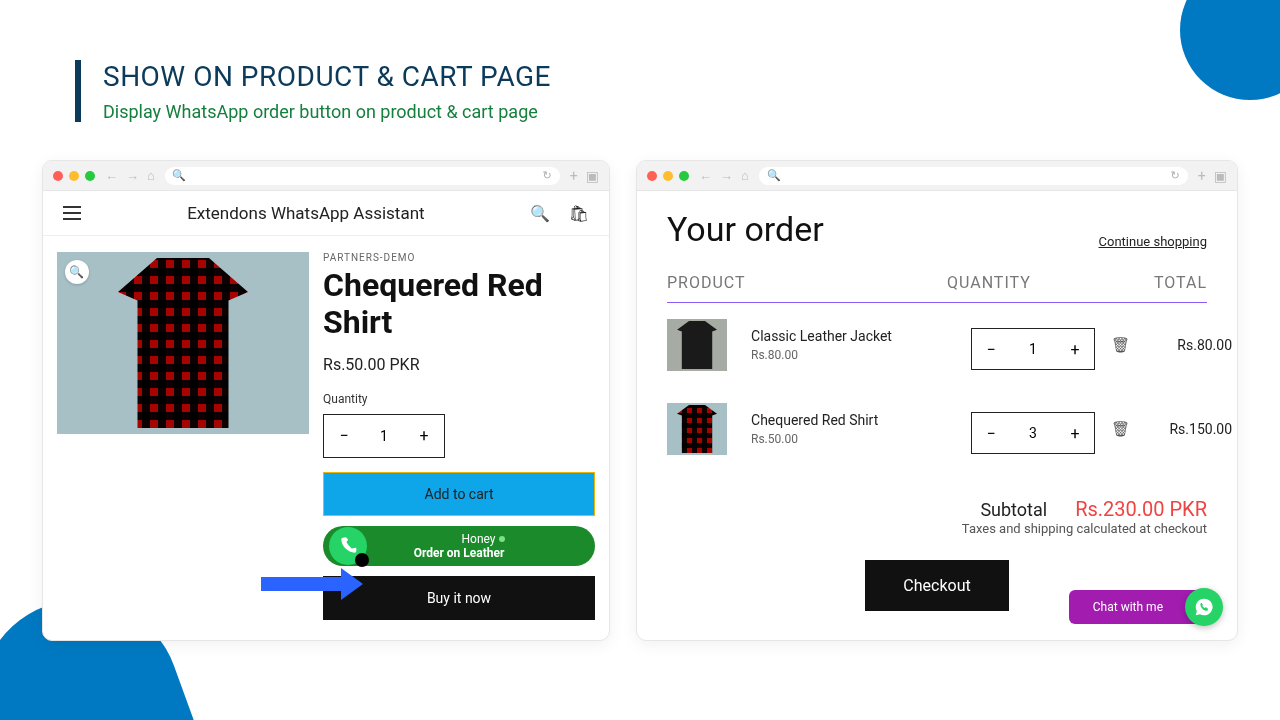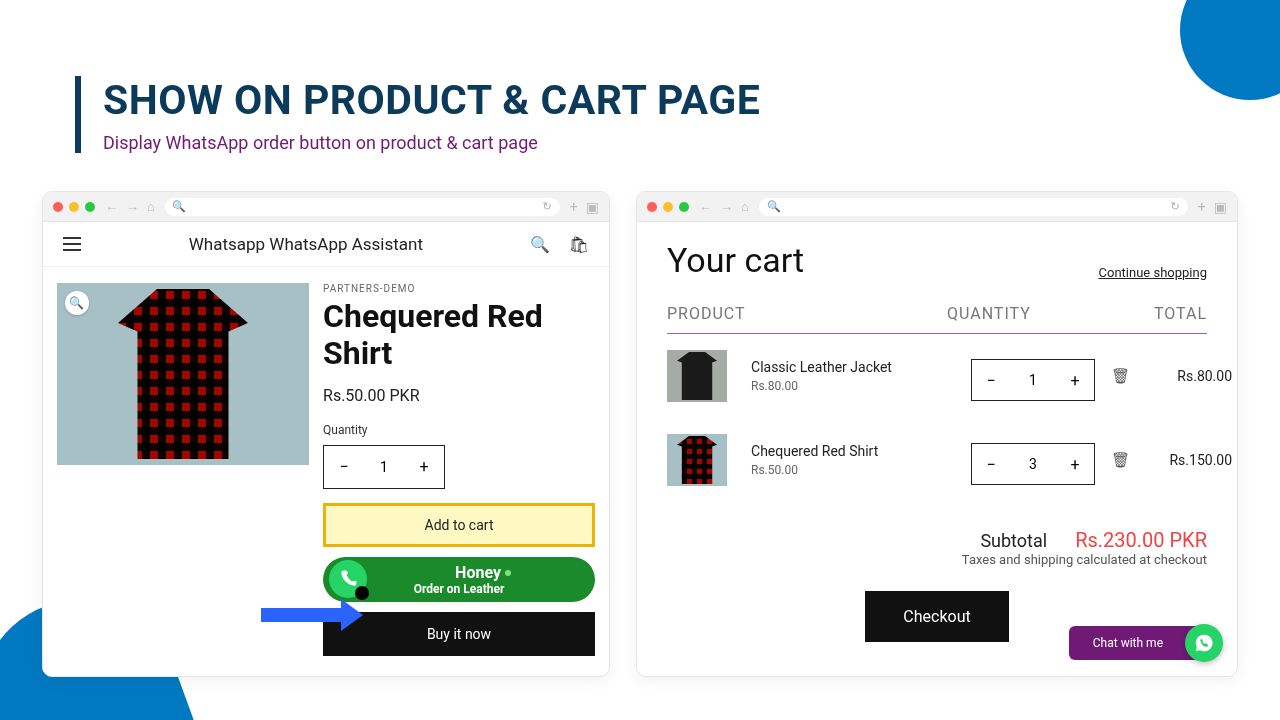--- a/index.html
+++ b/index.html
@@ -3,22 +3,22 @@
 <meta charset="utf-8">
 <style>
 * { margin: 0; padding: 0; box-sizing: border-box; font-family: -apple-system, BlinkMacSystemFont, "Segoe UI", Roboto, sans-serif; }
 body { background: #fff; width: 1280px; height: 720px; position: relative; overflow: hidden; }
 
 .bg-blob-tr { position: absolute; top: -40px; right: -40px; width: 140px; height: 140px; background: #0079c2; border-radius: 50%; }
 .bg-blob-bl { position: absolute; bottom: -80px; left: -20px; width: 200px; height: 200px; background: #0079c2; border-radius: 50% 50% 0 0; transform: rotate(-20deg); }
 
 .page-header { padding: 60px 0 20px 75px; }
 .header-bar { border-left: 6px solid #0b3a5a; padding-left: 22px; }
-.page-title { font-size: 41px; font-weight: 700; color: #0b3a5a; letter-spacing: 0.5px; text-transform: uppercase; margin-top: 16px; }
-.page-subtitle { font-size: 18px; color: #701a75; margin-top: 8px; }
+.page-title { font-size: 28px; font-weight: 400; color: #0b3a5a; letter-spacing: 0.5px; text-transform: uppercase; }
+.page-subtitle { font-size: 18px; color: #15803d; margin-top: 8px; }
 
 .panels { display: flex; gap: 26px; padding: 18px 42px 0; }
 .panel { flex: 1; background: #fff; border: 1px solid #e6e6e6; border-radius: 10px; box-shadow: 0 4px 16px rgba(0,0,0,0.06); overflow: hidden; position: relative; }
 .panel.cart { flex: 1.06; }
 
 
 .chrome { height: 30px; background: #f2f2f2; display: flex; align-items: center; padding: 0 10px; gap: 10px; border-bottom: 1px solid #e6e6e6; }
 .traffic { display: flex; gap: 6px; }
 .dot { width: 10px; height: 10px; border-radius: 50%; background: #dcdcdc; }
 .dot.r { background: #ff5f56; } .dot.y { background: #ffbd2e; } .dot.g { background: #27c93f; }
@@ -41,23 +41,23 @@
 .prod-info { flex: 1; }
 .brand { font-size: 10px; letter-spacing: 1px; color: #666; text-transform: uppercase; }
 .prod-title { font-size: 32px; color: #111; line-height: 1.15; margin-top: 4px; }
 .price { font-size: 16px; color: #222; margin-top: 14px; }
 .qty-label { font-size: 12px; color: #333; margin-top: 18px; }
 .stepper { display: inline-flex; border: 1px solid #222; margin-top: 8px; }
 .stepper button { width: 40px; height: 42px; background: #fff; border: none; font-size: 16px; cursor: pointer; }
 .stepper input { width: 40px; height: 42px; border: none; text-align: center; font-size: 14px; }
 .btn-row { margin-top: 14px; }
 .btn { width: 272px; height: 44px; display: flex; align-items: center; justify-content: center; font-size: 14px; cursor: pointer; }
-.btn.outline { border: 3px solid #eab308; background: #fef9c3; color: #222; }
+.btn.outline { border: 1px solid #eab308; background: #0ea5e9; color: #222; }
 .btn.whatsapp { background: #1a8a2b; color: #fff; border-radius: 28px; position: relative; flex-direction: column; gap: 0; padding: 6px 0; height: auto; }
-.btn.whatsapp .line1 { font-size: 16px; font-weight: 700; margin-left: 48px; }
+.btn.whatsapp .line1 { font-size: 12px; font-weight: 400; margin-left: 48px; }
 .btn.whatsapp .line2 { font-size: 12px; font-weight: 700; }
 .wa-icon { position: absolute; left: 6px; top: 50%; transform: translateY(-50%); width: 38px; height: 38px; border-radius: 50%; background: #25d366; display: flex; align-items: center; justify-content: center; }
 .wa-icon::after { content: ""; position: absolute; right: -2px; bottom: -2px; width: 14px; height: 14px; border-radius: 50%; background: #000; }
 .wa-phone { width: 20px; height: 20px; }
 .btn.dark { background: #111; color: #fff; border: none; }
 .btn + .btn { margin-top: 10px; }
 
 .arrow { position: absolute; left: 218px; top: 407px; display: flex; align-items: center; }
 .arrow-line { width: 80px; height: 14px; background: #2b63ff; }
 .arrow-head { width: 0; height: 0; border-left: 22px solid #2b63ff; border-top: 16px solid transparent; border-bottom: 16px solid transparent; }
@@ -87,21 +87,21 @@
 .cart-sum { text-align: right; margin-top: 26px; }
 .sum-line { display: flex; justify-content: flex-end; align-items: baseline; gap: 20px; }
 .sum-label { font-size: 18px; color: #222; }
 .sum-val { font-size: 20px; color: #ef4444; margin-left: 8px; }
 .sum-note { font-size: 13px; color: #555; margin-top: 0; }
 
 .cart-actions { display: flex; justify-content: center; margin-top: 24px; }
 .checkout-btn { background: #111; color: #fff; padding: 16px 38px; font-size: 16px; border: none; cursor: pointer; }
 
 .chat-widget { position: absolute; right: 14px; bottom: 14px; display: flex; align-items: center; }
-.chat-pill { background: #701a75; color: #fff; font-size: 12px; padding: 10px 40px 10px 24px; border-radius: 6px; margin-right: -18px; }
+.chat-pill { background: #a21caf; color: #fff; font-size: 12px; padding: 10px 40px 10px 24px; border-radius: 6px; margin-right: -18px; }
 .chat-bubble { width: 38px; height: 38px; border-radius: 50%; background: #25d366; display: flex; align-items: center; justify-content: center; box-shadow: 0 2px 6px rgba(0,0,0,.25); }
 </style>
 </head>
 <body>
 
 <div class="bg-blob-tr"></div>
 <div class="bg-blob-bl"></div>
 
 <div class="page-header">
   <div class="header-bar">
@@ -133,21 +133,21 @@
           <span>▣</span>
         </div>
     </div>
 
     <div class="prod-top">
       <div class="hamb">
           <span></span>
           <span></span>
           <span></span>
         </div>
-      <div class="store-name">Whatsapp WhatsApp Assistant</div>
+      <div class="store-name">Extendons WhatsApp Assistant</div>
       <div class="prod-top-right">
         <span>🔍</span>
         <span>🛍</span>
       </div>
     </div>
 
     <div class="prod-body">
       <div class="prod-image-wrap">
         <div class="zoom-badge">🔍</div>
         <div class="shirt"></div>
@@ -201,21 +201,21 @@
           <span>↻</span>
         </div>
       <div class="chrome-right">
           <span>+</span>
           <span>▣</span>
         </div>
     </div>
 
     <div class="cart-body">
       <div class="cart-head">
-        <h2 class="cart-title">Your cart</h2>
+        <h2 class="cart-title">Your order</h2>
         <a class="cont-shop">Continue shopping</a>
       </div>
 
       <div class="cart-cols">
         <div>PRODUCT</div>
         <div class="c-qty">QUANTITY</div>
         <div class="c-tot">TOTAL</div>
       </div>
 
       <div class="cart-row">

